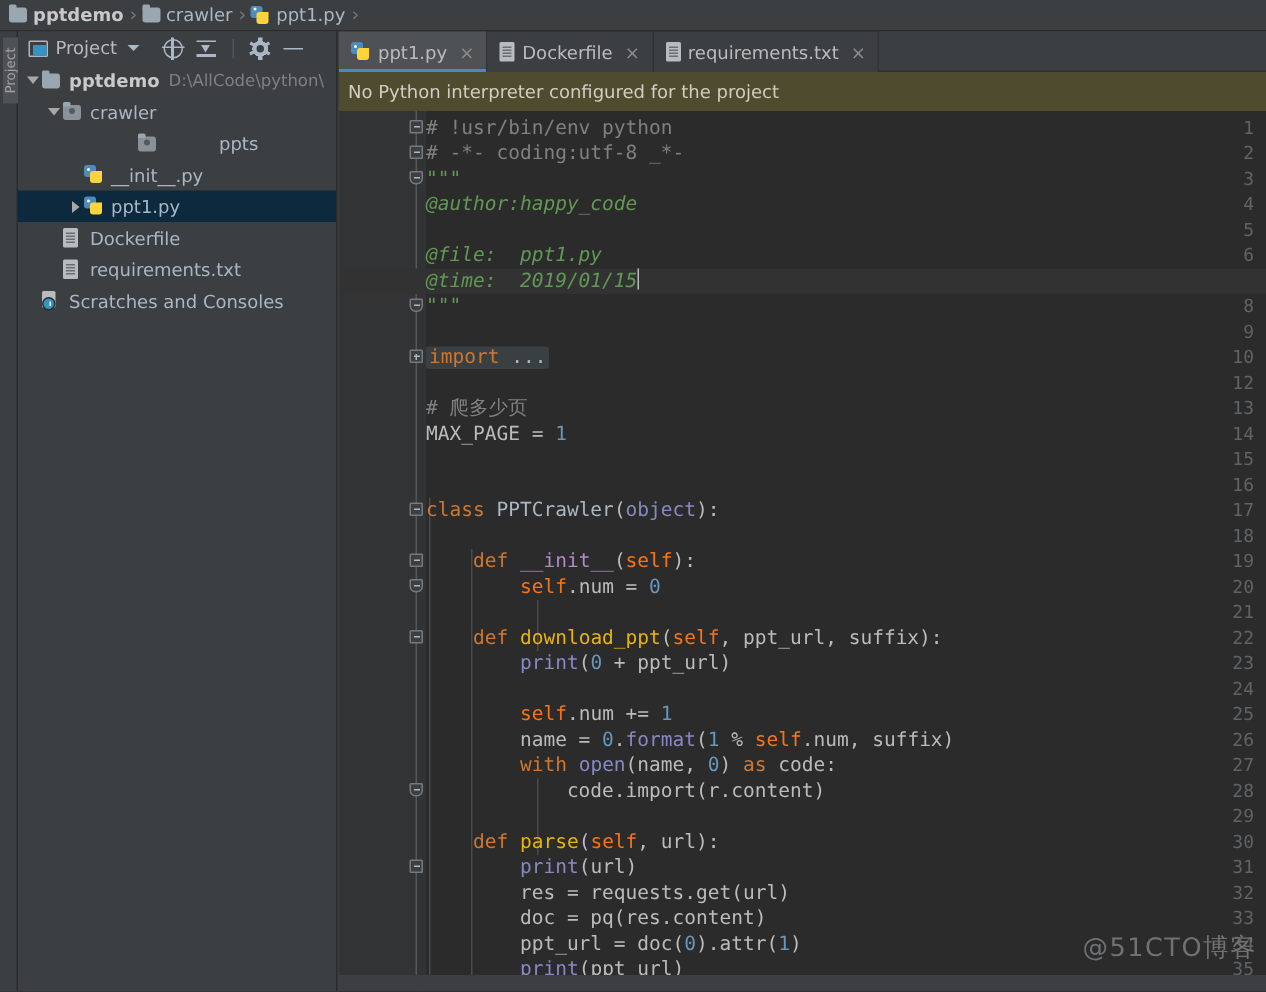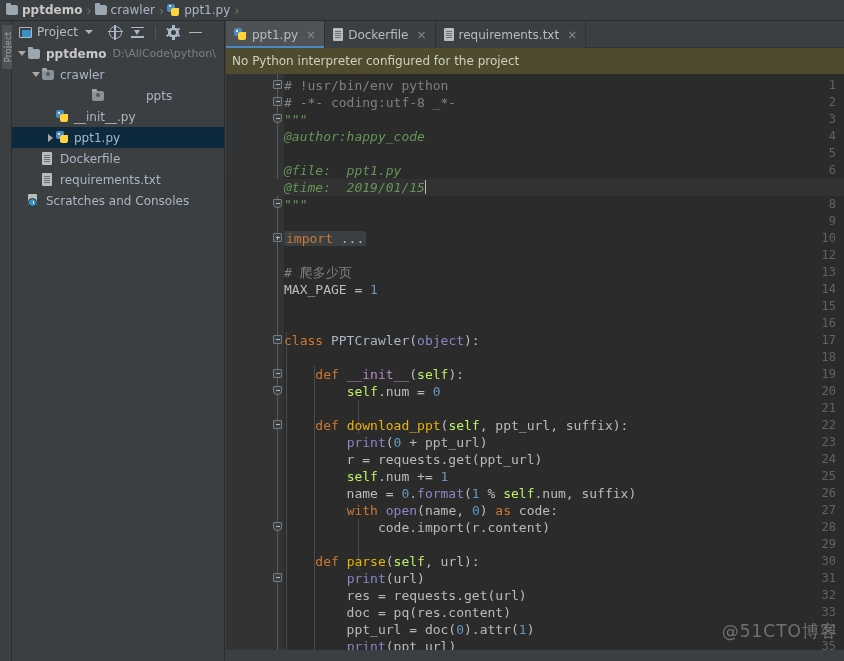--- a/index.html
+++ b/index.html
@@ -151,21 +151,21 @@
   .fold.arrow{ border-radius:1px 1px 4px 4px; }
 
   .indent-guide{ position:absolute; width:1px; background:#4b4b4b; }
 
   
   .c-comment{ color:#808080; }
   .c-doc{ color:#629755; font-style:italic; }
   .c-kw{ color:#cc7832; }
   .c-fn{ color:#eab308; }
   .c-cls{ color:#a9b7c6; }
-  .c-self{ color:#bef264; }
+  .c-self{ color:#f97316; }
   .c-num{ color:#6897bb; }
   .c-def{ color:#a9b7c6; }
   .c-dunder{ color:#b389c5; }
   .c-builtin{ color:#8888c6; }
 
   .caret{ display:inline-block; width:1px; height:14px; background:#bbbbbb; vertical-align:-2px; }
   .import-fold{ background:#3a3f41; border-radius:2px; padding:0 2px; }
 
   .hl-line{ position:absolute; left:0; right:0; height:17px; background:#323232; }
 
@@ -410,21 +410,20 @@
           <div class="cl" style="top: 207px;">MAX_PAGE = <span class="c-num">1</span></div>
           <div class="cl" style="top: 224px;"></div>
           <div class="cl" style="top: 241px;"></div>
           <div class="cl" style="top: 258px;"><span class="c-kw">class</span> <span class="c-cls">PPTCrawler</span>(<span class="c-builtin">object</span>):</div>
           <div class="cl" style="top: 275px;"></div>
           <div class="cl" style="top: 292px;">    <span class="c-kw">def</span> <span class="c-dunder">__init__</span>(<span class="c-self">self</span>):</div>
           <div class="cl" style="top: 309px;">        <span class="c-self">self</span>.num = <span class="c-num">0</span></div>
           <div class="cl" style="top: 326px;"></div>
           <div class="cl" style="top: 343px;">    <span class="c-kw">def</span> <span class="c-fn">download_ppt</span>(<span class="c-self">self</span>, ppt_url, suffix):</div>
           <div class="cl" style="top: 360px;">        <span class="c-builtin">print</span>(<span class="c-num">0</span> + ppt_url)</div>
-          <div class="cl" style="top: 377px;">        r = requests.get(ppt_url)</div>
           <div class="cl" style="top: 394px;">        <span class="c-self">self</span>.num += <span class="c-num">1</span></div>
           <div class="cl" style="top: 411px;">        name = <span class="c-num">0</span>.<span class="c-builtin">format</span>(<span class="c-num">1</span> % <span class="c-self">self</span>.num, suffix)</div>
           <div class="cl" style="top: 428px;">        <span class="c-kw">with</span> <span class="c-builtin">open</span>(name, <span class="c-num">0</span>) <span class="c-kw">as</span> code:</div>
           <div class="cl" style="top: 445px;">            code.import(r.content)</div>
           <div class="cl" style="top: 462px;"></div>
           <div class="cl" style="top: 479px;">    <span class="c-kw">def</span> <span class="c-fn">parse</span>(<span class="c-self">self</span>, url):</div>
           <div class="cl" style="top: 496px;">        <span class="c-builtin">print</span>(url)</div>
           <div class="cl" style="top: 513px;">        res = requests.get(url)</div>
           <div class="cl" style="top: 530px;">        doc = pq(res.content)</div>
           <div class="cl" style="top: 547px;">        ppt_url = doc(<span class="c-num">0</span>).attr(<span class="c-num">1</span>)</div>

